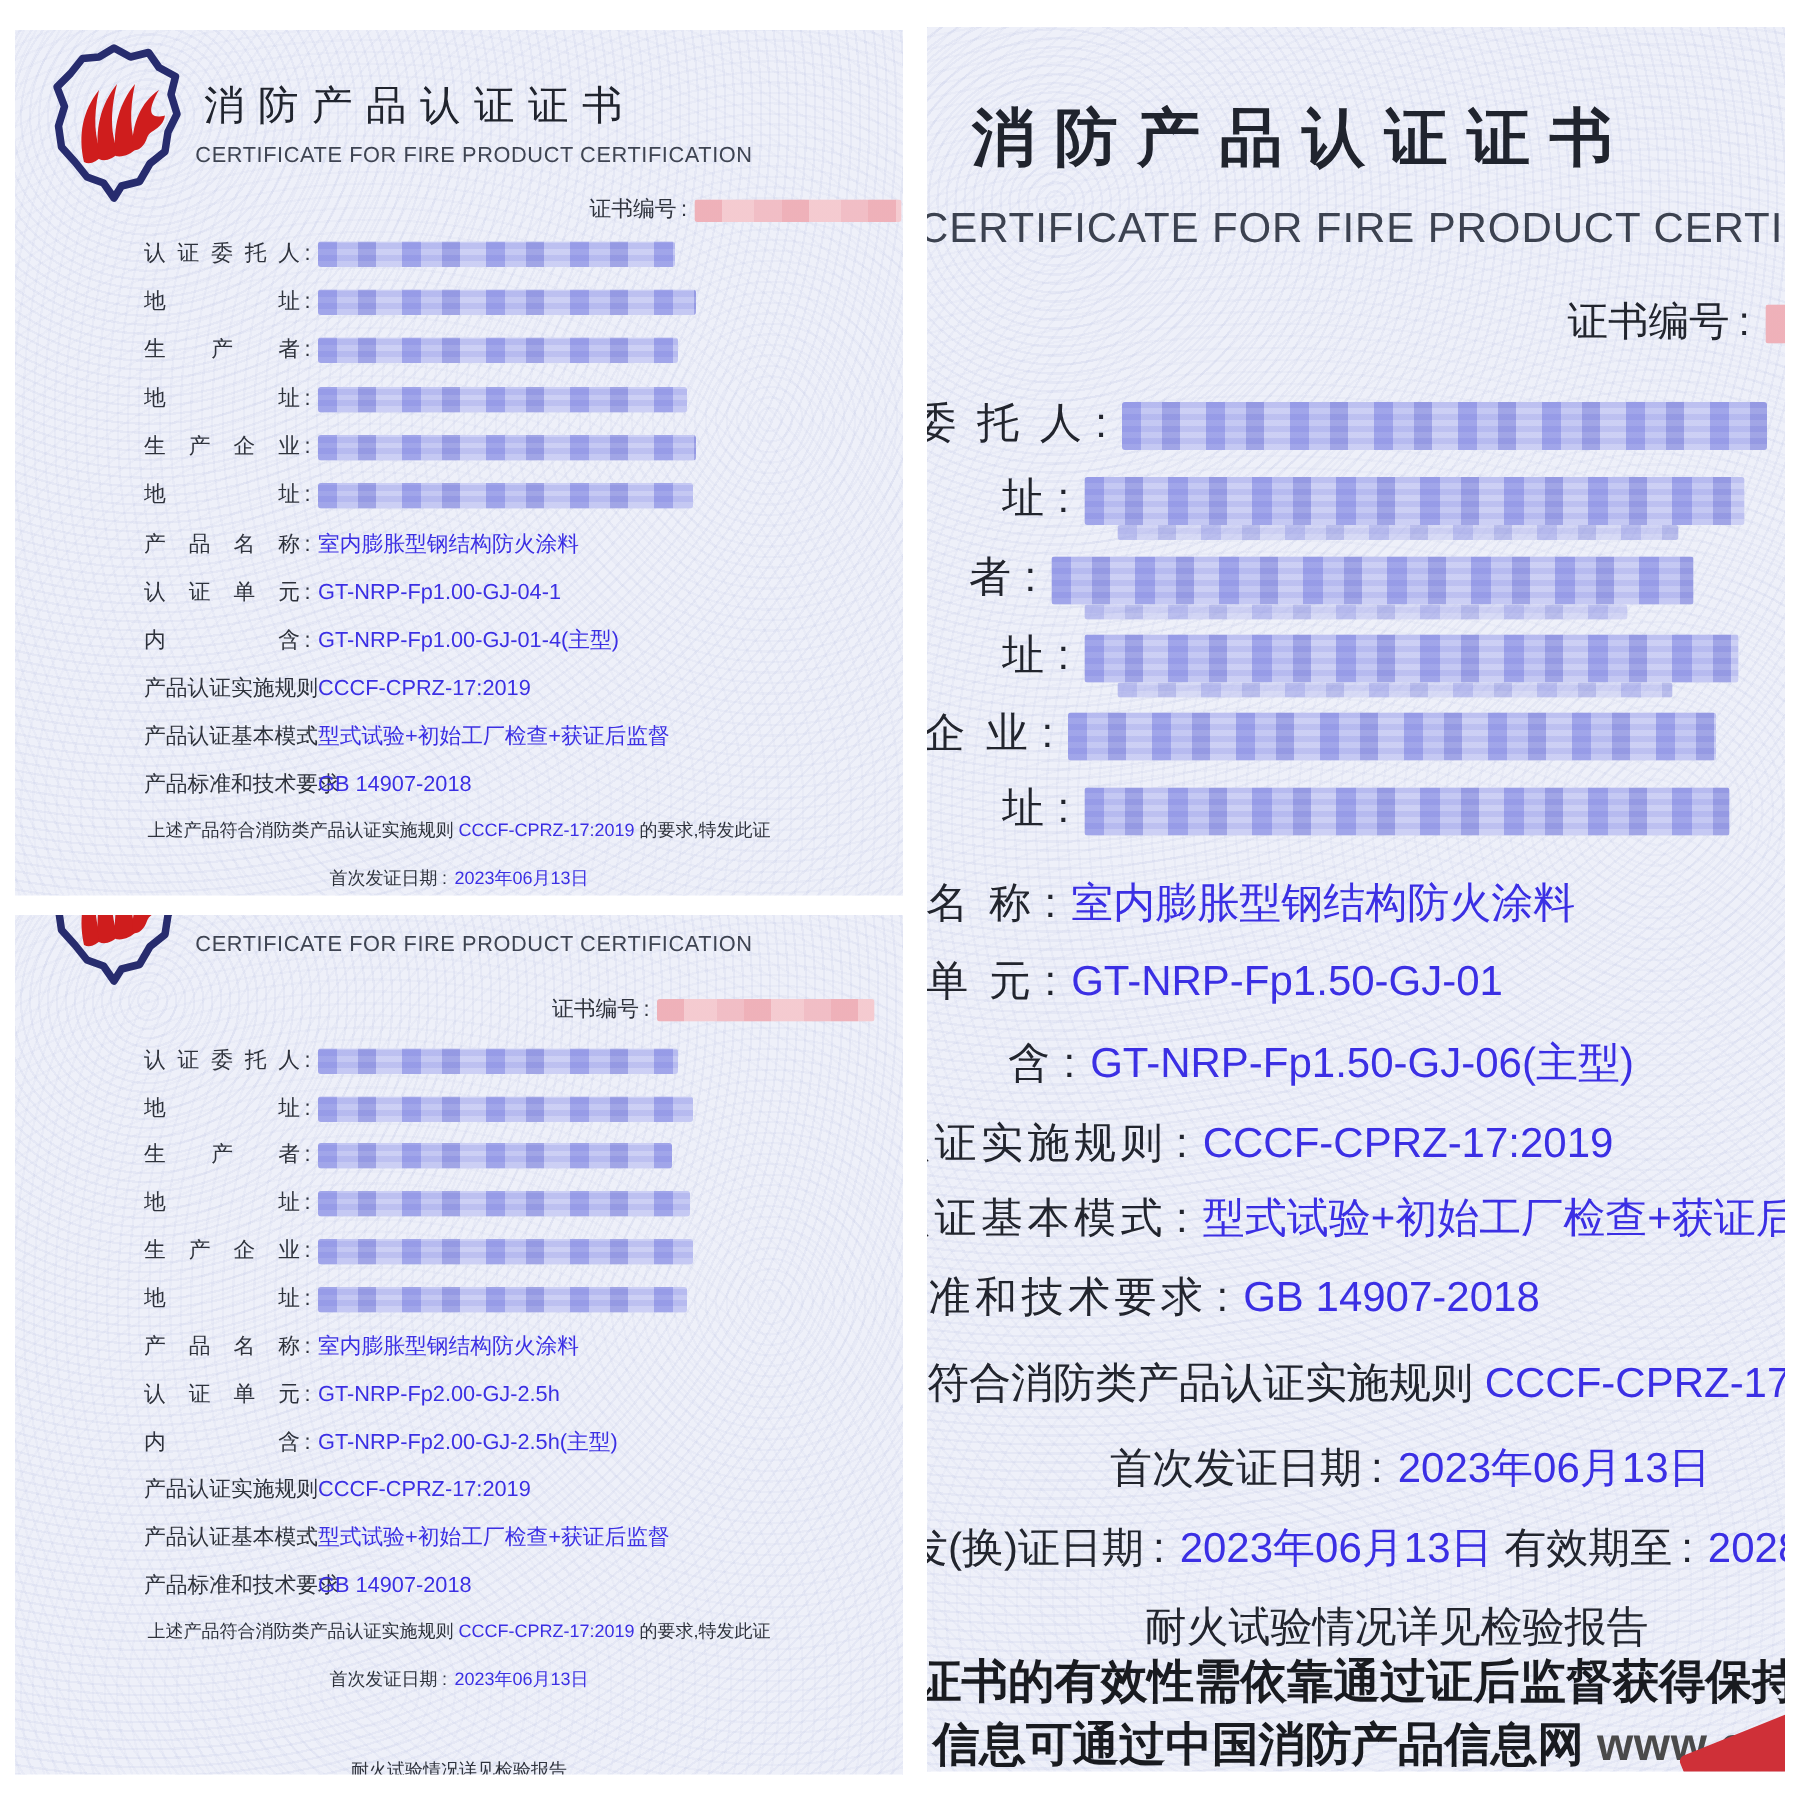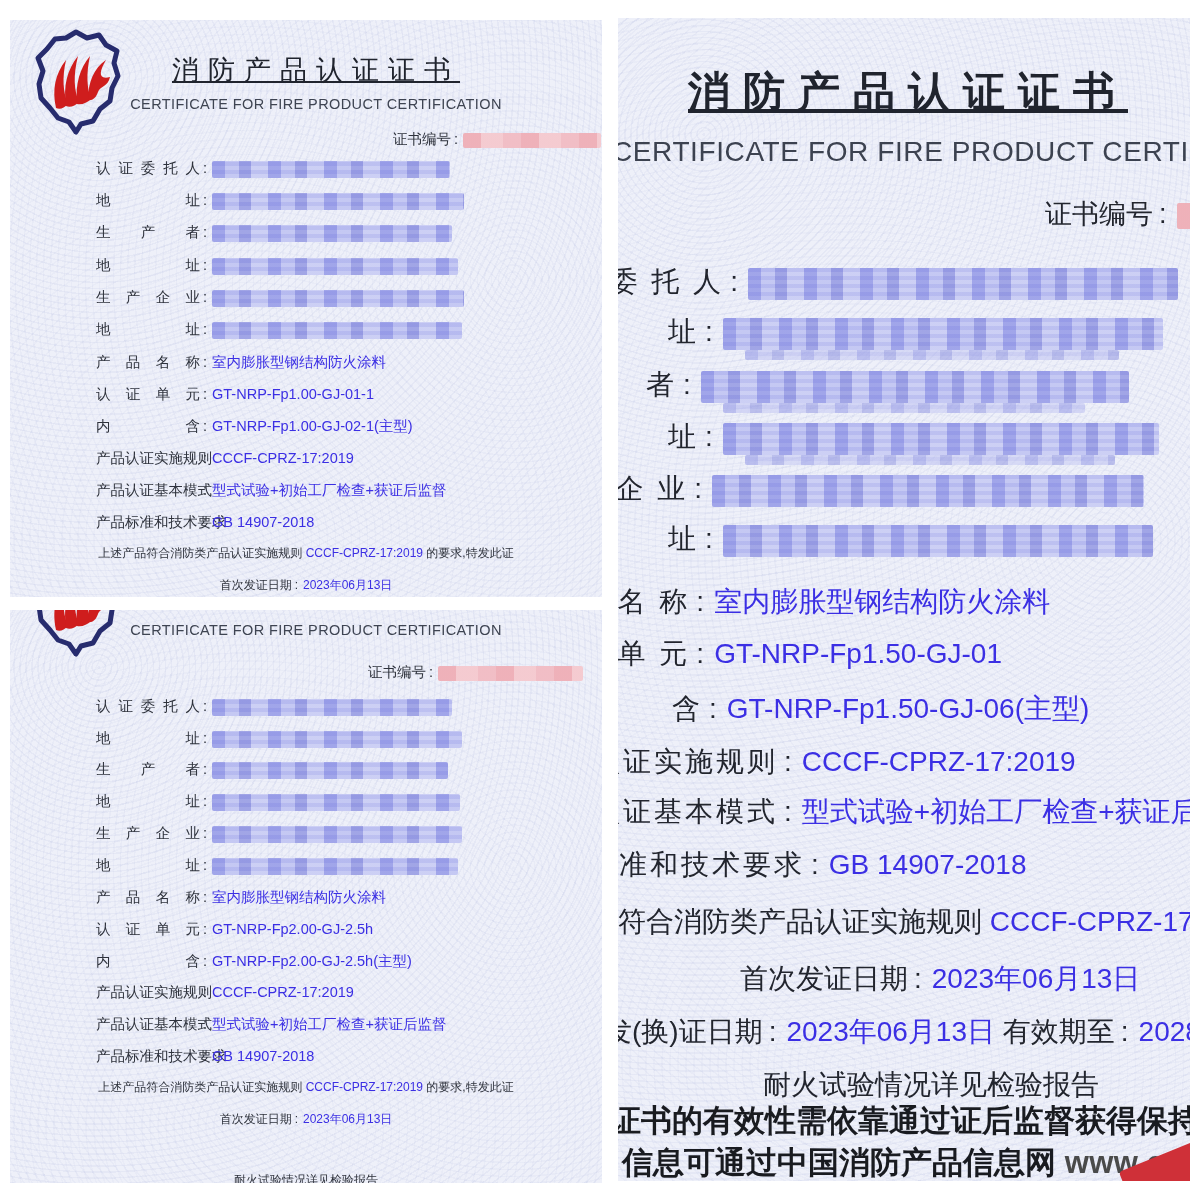--- a/index.html
+++ b/index.html
@@ -17,21 +17,21 @@
       repeating-radial-gradient(circle at 40% 90%, rgba(150,160,210,0.06) 0 1.5px, rgba(255,255,255,0) 1.5px 8px);
   }
   #panel-tl{left:10px;top:20px;width:592px;height:577px;}
   #panel-bl{left:10px;top:610px;width:592px;height:573px;}
   #panel-r{left:618px;top:18px;width:572px;height:1163px;}
 
   .logo{position:absolute;width:100px;height:112px;}
   #panel-tl .logo{left:16px;top:6px;}
   #panel-bl .logo{left:16px;top:-62px;}
 
-  .cn-title{position:absolute;text-align:center;color:#20242e;font-weight:500;white-space:nowrap;text-decoration:underline;}
+  .cn-title{position:absolute;color:#20242e;font-weight:500;white-space:nowrap;}
   #panel-tl .cn-title{left:126px;top:32px;width:360px;font-size:27px;letter-spacing:9px;}
   #panel-r  .cn-title{left:30px;top:46px;width:520px;font-size:42px;letter-spacing:13px;font-weight:600;}
   .en-title{position:absolute;text-align:center;color:#3e4452;white-space:nowrap;}
   #panel-tl .en-title{left:86px;top:76px;width:440px;font-size:14.5px;letter-spacing:0.4px;}
   #panel-bl .en-title{left:86px;top:12px;width:440px;font-size:14.5px;letter-spacing:0.4px;}
   #panel-r  .en-title{left:-6px;top:118px;font-size:28px;letter-spacing:0.6px;color:#3c4250;}
 
   .lrow{position:absolute;left:86px;white-space:nowrap;font-size:14.5px;color:#2e323c;}
   .lrow .lab{display:inline-block;width:104px;text-align:justify;text-align-last:justify;color:#2e323c;}
   .c{padding:0 5px 0 3px;color:inherit;}
@@ -90,22 +90,22 @@
     <span>证书编号</span><span class="c">:</span><span class="redact pink" style="width:138px;"></span>
   </div>
 
   <div class="lrow" style="top:139px;"><span class="lab">认证委托人</span><span class="c">:</span><span class="redact blue" style="width:238px;"></span></div>
   <div class="lrow" style="top:171px;"><span class="lab">地址</span><span class="c">:</span><span class="redact blue" style="width:252px;"></span></div>
   <div class="lrow" style="top:203px;"><span class="lab">生产者</span><span class="c">:</span><span class="redact blue" style="width:240px;"></span></div>
   <div class="lrow" style="top:236px;"><span class="lab">地址</span><span class="c">:</span><span class="redact blue" style="width:246px;"></span></div>
   <div class="lrow" style="top:268px;"><span class="lab">生产企业</span><span class="c">:</span><span class="redact blue" style="width:252px;"></span></div>
   <div class="lrow" style="top:300px;"><span class="lab">地址</span><span class="c">:</span><span class="redact blue" style="width:250px;"></span></div>
   <div class="lrow" style="top:333px;"><span class="lab">产品名称</span><span class="c">:</span><span class="val">室内膨胀型钢结构防火涂料</span></div>
-  <div class="lrow" style="top:365px;"><span class="lab">认证单元</span><span class="c">:</span><span class="val">GT-NRP-Fp1.00-GJ-01-1</span></div>
-  <div class="lrow" style="top:397px;"><span class="lab">内含</span><span class="c">:</span><span class="val">GT-NRP-Fp1.00-GJ-02-1(主型)</span></div>
+  <div class="lrow" style="top:365px;"><span class="lab">认证单元</span><span class="c">:</span><span class="val">GT-NRP-Fp1.00-GJ-04-1</span></div>
+  <div class="lrow" style="top:397px;"><span class="lab">内含</span><span class="c">:</span><span class="val">GT-NRP-Fp1.00-GJ-01-4(主型)</span></div>
   <div class="lrow" style="top:429px;"><span class="lab">产品认证实施规则</span><span class="c">:</span><span class="val">CCCF-CPRZ-17:2019</span></div>
   <div class="lrow" style="top:461px;"><span class="lab">产品认证基本模式</span><span class="c">:</span><span class="val">型式试验+初始工厂检查+获证后监督</span></div>
   <div class="lrow" style="top:493px;"><span class="lab">产品标准和技术要求</span><span class="c">:</span><span class="val">GB 14907-2018</span></div>
 
   <div class="center-row" style="top:525px;">
     <span>上述产品符合消防类产品认证实施规则</span>
     <span class="val">CCCF-CPRZ-17:2019</span>
     <span>的要求,特发此证</span>
   </div>
   <div class="center-row" style="top:557px;">

